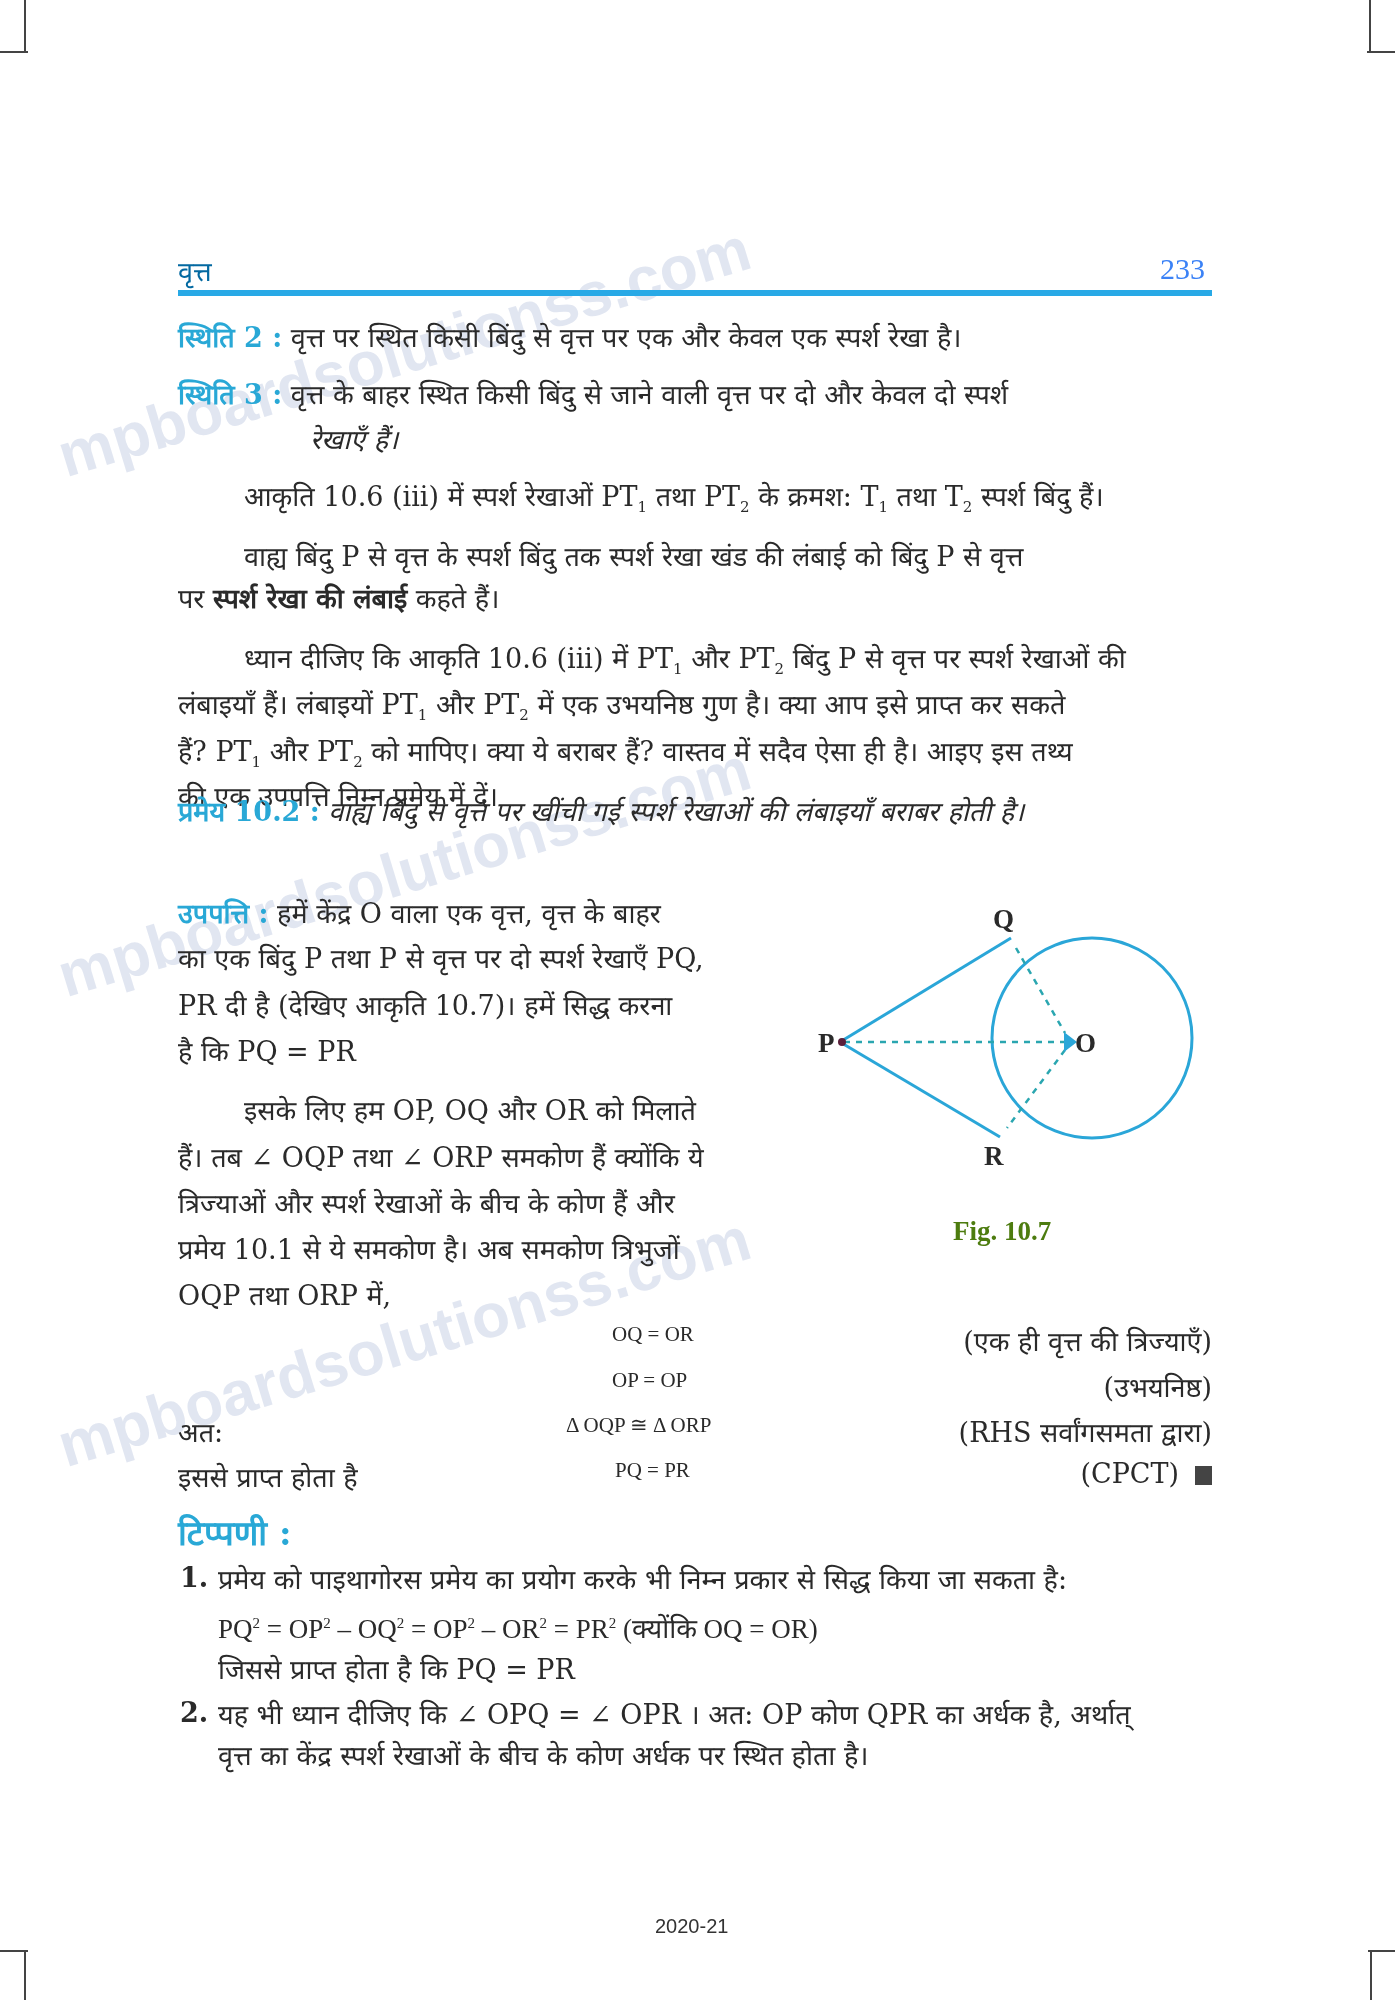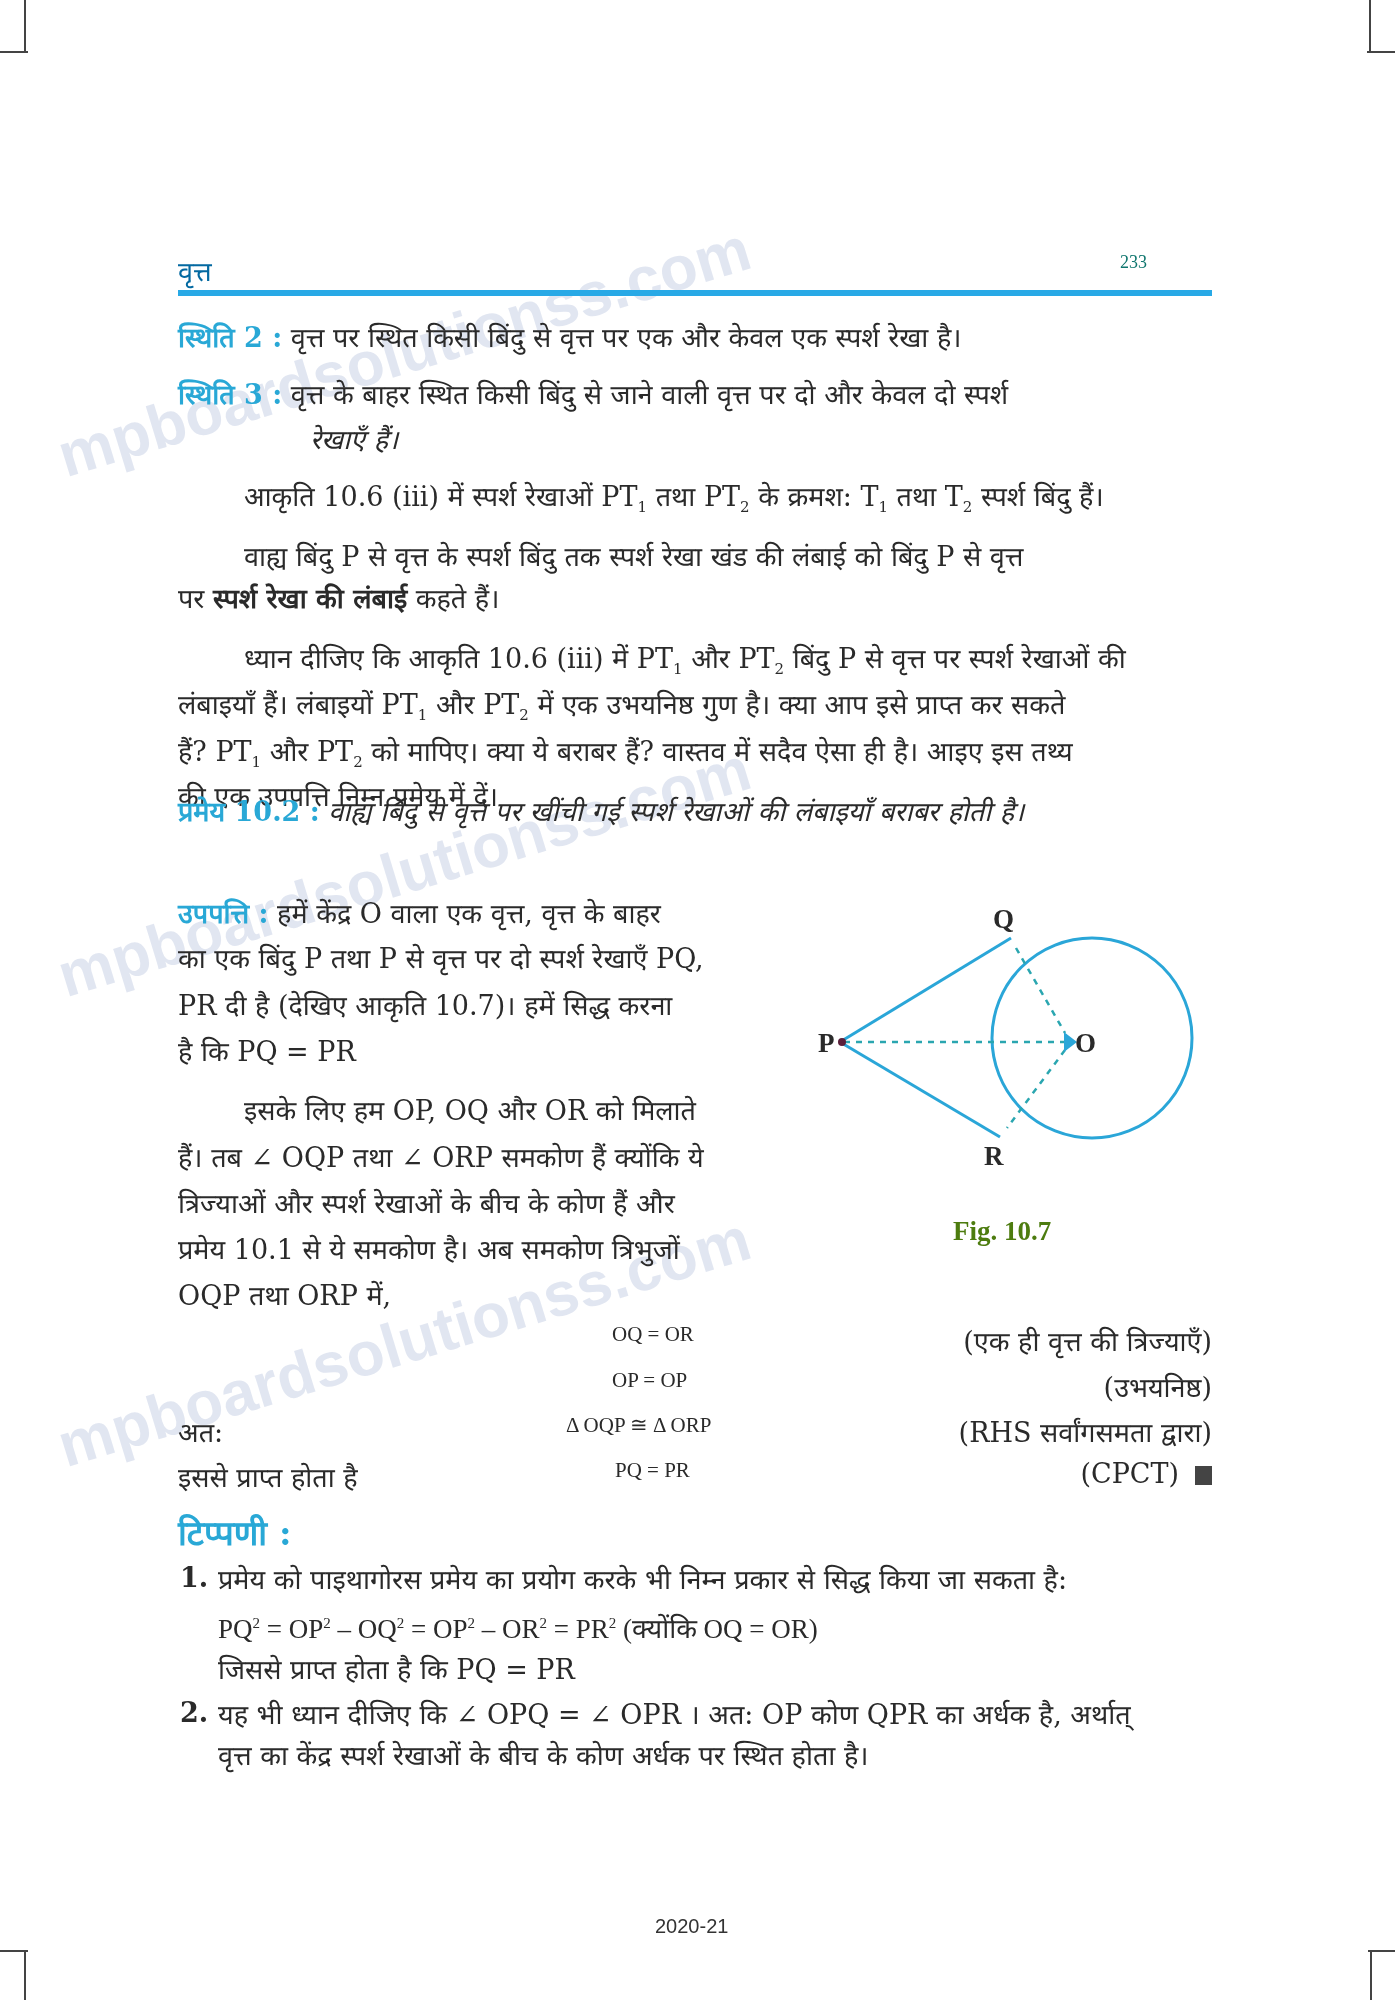--- a/index.html
+++ b/index.html
@@ -1,21 +1,21 @@
 <!DOCTYPE html>
 <html><head>
 <meta charset="utf-8">
 <style>
   html, body { margin:0; padding:0; }
   body { width:1395px; height:2000px; position:relative; background:#ffffff; overflow:hidden;
          font-family:"DejaVu Serif", "Liberation Serif", serif; color:#2a2a2a; }
   .abs { position:absolute; white-space:nowrap; }
   .crop { position:absolute; background:#444; }
   .hdr-title { left:178px; top:252px; font-size:27px; color:#0369a1; }
-  .hdr-num { left:1120px; top:252px; font-size:18px; color:#0f766e; font-family:"Liberation Serif", serif; }
+  .hdr-num { left:1160px; top:252px; font-size:30px; color:#3b82f6; font-family:"Liberation Serif", serif; }
   .hdr-rule { position:absolute; left:178px; top:290px; width:1034px; height:6px; background:#28a9e6; }
   .line { position:absolute; left:178px; width:1034px; font-size:27px; line-height:36px; white-space:nowrap; }
   .indent { left:244px; }
   .lbl { color:#29a8d6; font-weight:bold; }
   .b { font-weight:bold; }
   .it { font-style:italic; }
   sub { font-size:15px; }
   sup { font-size:15px; }
   .eq-mid { position:absolute; font-size:21px; white-space:nowrap; font-family:"Liberation Serif", serif; }
   .eq-right { position:absolute; right:183px; font-size:27px; white-space:nowrap; text-align:right; }

